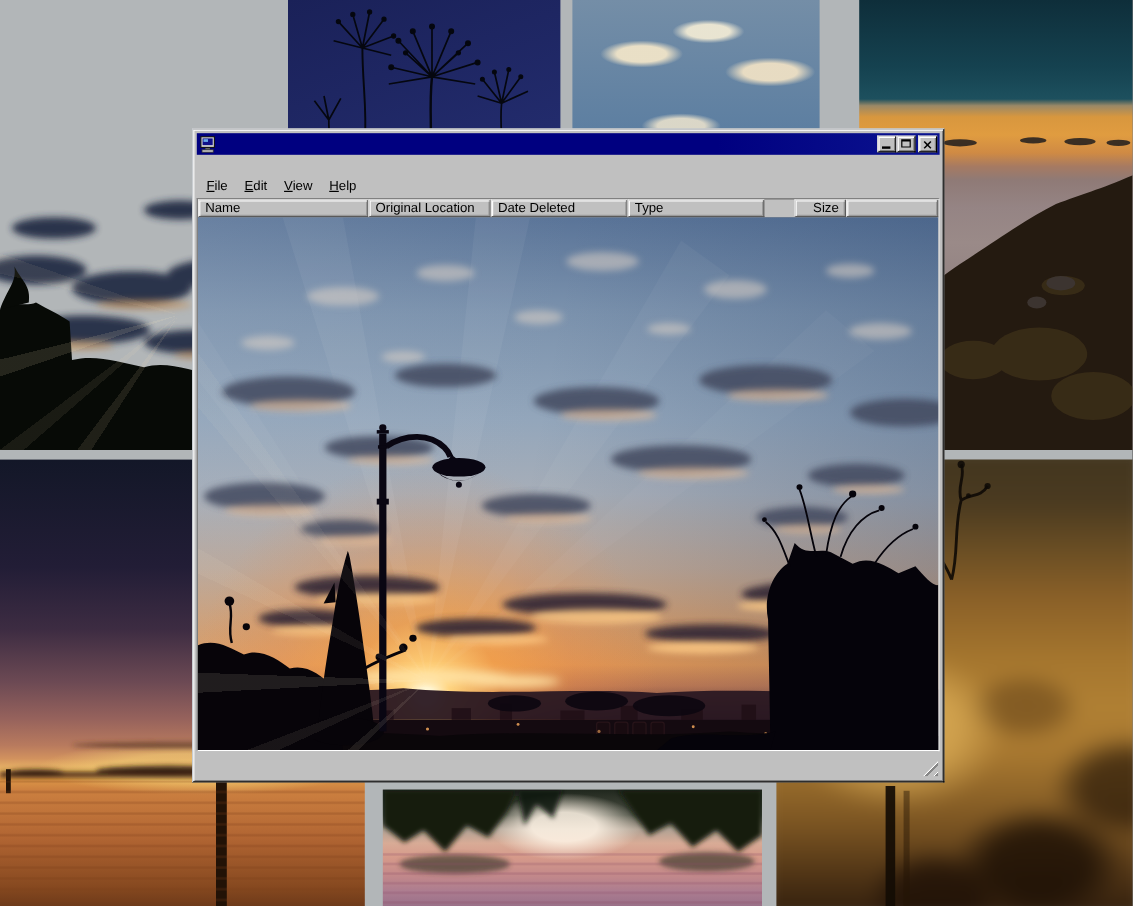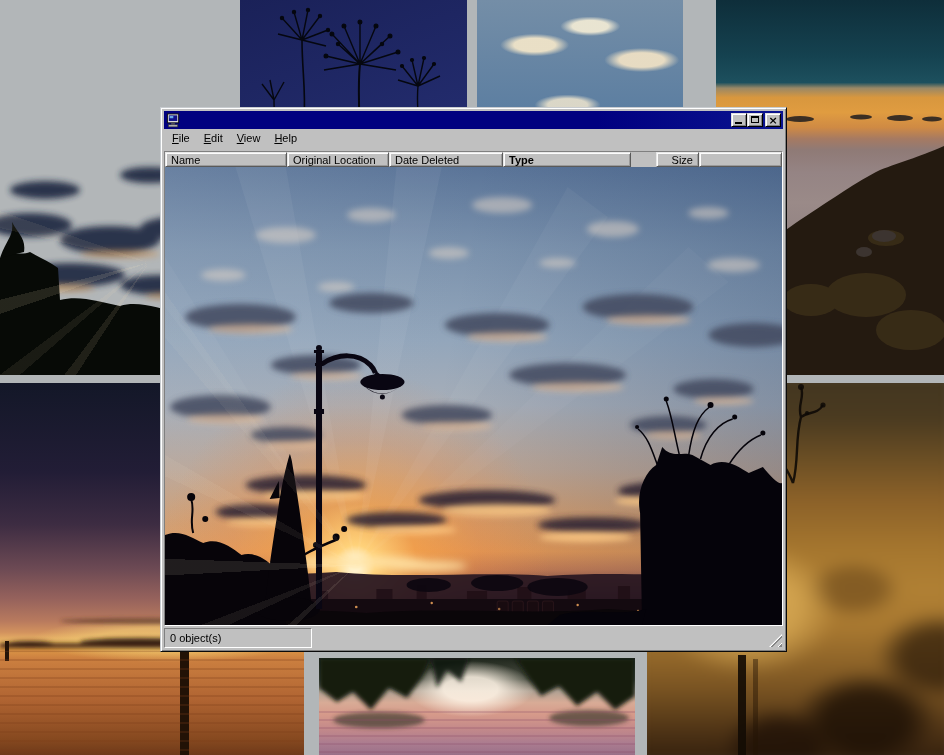--- a/index.html
+++ b/index.html
@@ -66,21 +66,21 @@
   .title-text{color:#fff;font-size:11px;font-weight:bold;flex:1 1 auto;white-space:nowrap;overflow:hidden;}
   .tbtns{display:flex;gap:0;}
   .tbtn{width:16px;height:14px;box-sizing:border-box;background:#c0c0c0;border:1px solid;
     border-color:#dfdfdf #000 #000 #dfdfdf;box-shadow:inset 1px 1px 0 #fff, inset -1px -1px 0 #808080;
     position:relative;margin-left:0;}
   .tbtn.close{margin-left:2px;}
   .g-min{position:absolute;left:3px;bottom:2px;width:7px;height:2px;background:#000;}
   .g-max{position:absolute;left:3px;top:2px;width:8px;height:7px;border:1px solid #000;border-top-width:2px;box-sizing:border-box;}
   .g-close{position:absolute;inset:0;display:flex;align-items:center;justify-content:center;
     font:bold 11px/1 "DejaVu Sans",sans-serif;color:#000;}
-  .menubar{height:20px;flex:0 0 20px;display:flex;align-items:flex-start;padding:1px 1px 0 1px;}
+  .menubar{height:20px;flex:0 0 20px;display:flex;align-items:flex-end;padding:15px 1px 0 1px;}
   .menu-item{font-size:11px;color:#000;padding:2px 7px 3px 7px;cursor:default;}
   .menu-item .ul{text-decoration:underline;}
   .client{flex:1 1 auto;border:1px solid;border-color:#808080 #ffffff #ffffff #808080;
     box-shadow:inset 1px 1px 0 #404040, inset -1px -1px 0 #dfdfdf;
     display:flex;flex-direction:column;background:#808080;overflow:hidden;margin-top:1px;}
   .hrow{flex:0 0 15px;display:flex;background:#c0c0c0;}
   .hcell{box-sizing:border-box;height:15px;background:#c0c0c0;border:1px solid;
     border-color:#e8e8e8 #5a5a5a #5a5a5a #e8e8e8;
     box-shadow:inset 1px 1px 0 #fcfcfc, inset -1px -1px 0 #9a9a9a;
     font-size:11px;display:flex;align-items:center;padding:0 5px;white-space:nowrap;overflow:hidden;}
@@ -299,30 +299,30 @@
 
     <div class="menubar">
         <div class="menu-item"><span class="ul">F</span>ile</div>
         <div class="menu-item"><span class="ul">E</span>dit</div>
         <div class="menu-item"><span class="ul">V</span>iew</div>
         <div class="menu-item"><span class="ul">H</span>elp</div>
       </div>
 
     <div class="client">
       <div class="hrow">
-          <div class="hcell" style="width: 122px;">
+          <div class="hcell" style="width: 142px;">
             <span>Name</span>
           </div>
           <div class="hcell" style="width: 102px;">
             <span>Original Location</span>
           </div>
           <div class="hcell" style="width: 114px;">
             <span>Date Deleted</span>
           </div>
-          <div class="hcell" style="width: 128px; font-weight: bold;">
+          <div class="hcell" style="width: 114px;">
             <span>Type</span>
           </div>
           <div class="hcell right" style="width: 43px;">
             <span>Size</span>
           </div>
           <div class="hcell flexfill">
             <span></span>
           </div>
         </div>
       <div class="viewport">
@@ -495,21 +495,18 @@
               <circle cx="594" cy="266" r="2.5"></circle>
                 <circle cx="469" cy="260" r="2"></circle>
             </g>
           </svg>
         </div>
 
       </div>
     </div>
 
     <div class="statusbar">
-      <div class="spanel sp1">
-          <span>0 object(s)</span>
-        </div>
       <div class="grip"></div>
     </div>
 
   </div>
 
 </div>
 
 </body></html>

